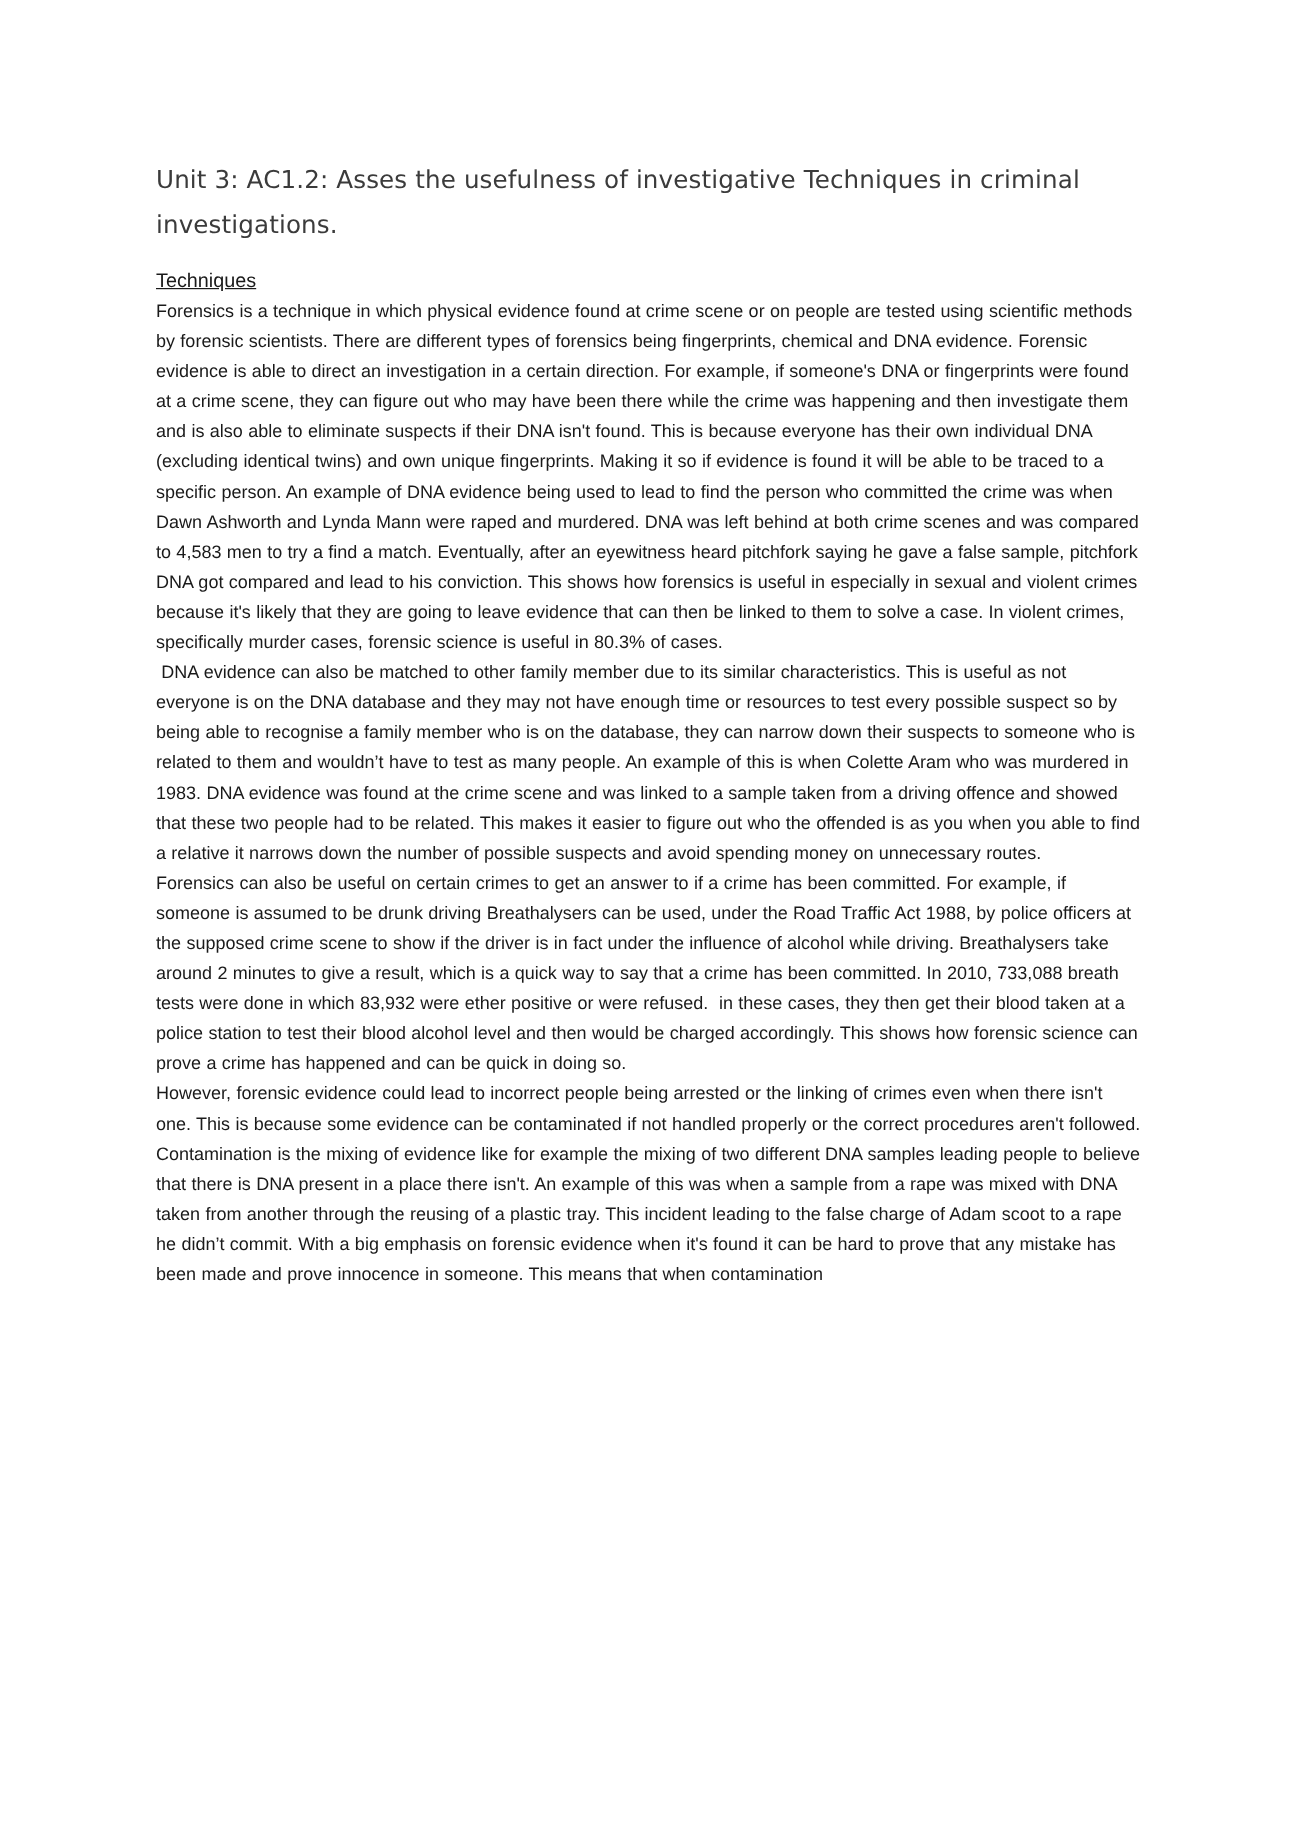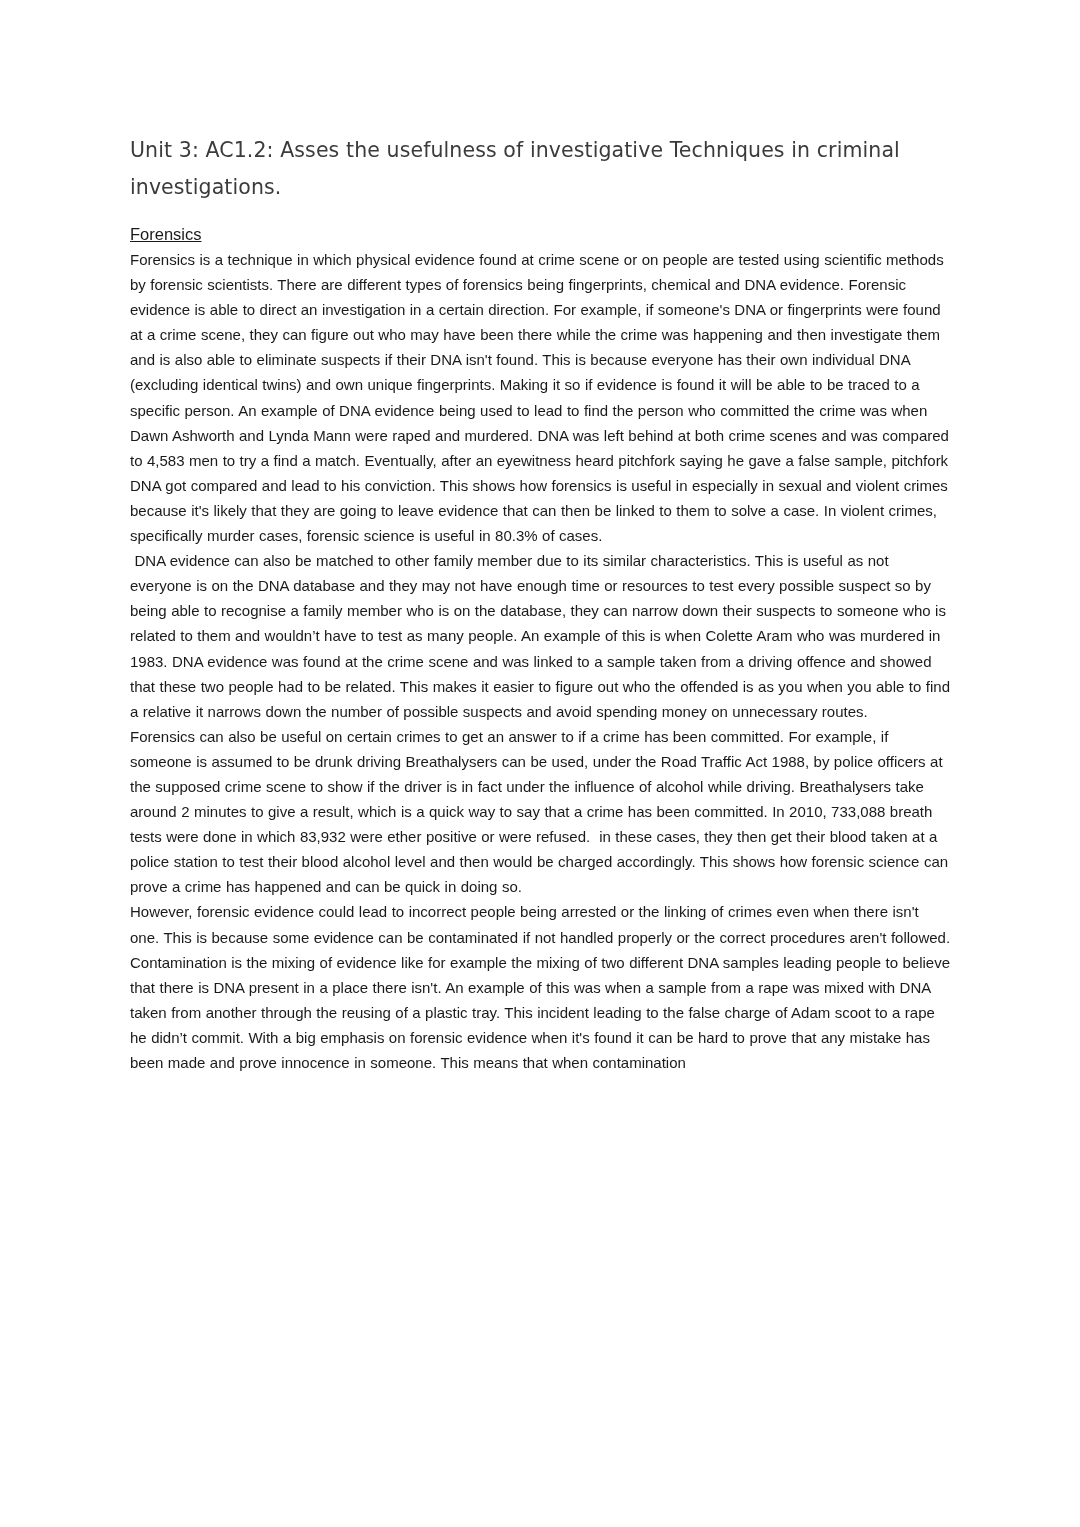--- a/index.html
+++ b/index.html
@@ -48,21 +48,21 @@
     word-spacing: 0.3px;
   }
 </style>
 </head>
 <body>
 
 <div class="page">
   <div class="content">
     <h1 class="doc-title">Unit 3: AC1.2: Asses the usefulness of investigative Techniques in criminal investigations.</h1>
 
-    <h2 class="section-heading">Forensics</h2>
+    <h2 class="section-heading">Techniques</h2>
 
     <p class="body-paragraph">Forensics is a technique in which physical evidence found at crime scene or on people are tested using scientific methods by forensic scientists. There are different types of forensics being fingerprints, chemical and DNA evidence. Forensic evidence is able to direct an investigation in a certain direction. For example, if someone's DNA or fingerprints were found at a crime scene, they can figure out who may have been there while the crime was happening and then investigate them and is also able to eliminate suspects if their DNA isn't found. This is because everyone has their own individual DNA (excluding identical twins) and own unique fingerprints. Making it so if evidence is found it will be able to be traced to a specific person. An example of DNA evidence being used to lead to find the person who committed the crime was when Dawn Ashworth and Lynda Mann were raped and murdered. DNA was left behind at both crime scenes and was compared to 4,583 men to try a find a match. Eventually, after an eyewitness heard pitchfork saying he gave a false sample, pitchfork DNA got compared and lead to his conviction. This shows how forensics is useful in especially in sexual and violent crimes because it's likely that they are going to leave evidence that can then be linked to them to solve a case. In violent crimes, specifically murder cases, forensic science is useful in 80.3% of cases.</p>
 
     <p class="body-paragraph"> DNA evidence can also be matched to other family member due to its similar characteristics. This is useful as not everyone is on the DNA database and they may not have enough time or resources to test every possible suspect so by being able to recognise a family member who is on the database, they can narrow down their suspects to someone who is related to them and wouldn’t have to test as many people. An example of this is when Colette Aram who was murdered in 1983. DNA evidence was found at the crime scene and was linked to a sample taken from a driving offence and showed that these two people had to be related. This makes it easier to figure out who the offended is as you when you able to find a relative it narrows down the number of possible suspects and avoid spending money on unnecessary routes.</p>
 
     <p class="body-paragraph">Forensics can also be useful on certain crimes to get an answer to if a crime has been committed. For example, if someone is assumed to be drunk driving Breathalysers can be used, under the Road Traffic Act 1988, by police officers at the supposed crime scene to show if the driver is in fact under the influence of alcohol while driving. Breathalysers take around 2 minutes to give a result, which is a quick way to say that a crime has been committed. In 2010, 733,088 breath tests were done in which 83,932 were ether positive or were refused.  in these cases, they then get their blood taken at a police station to test their blood alcohol level and then would be charged accordingly. This shows how forensic science can prove a crime has happened and can be quick in doing so.</p>
 
     <p class="body-paragraph">However, forensic evidence could lead to incorrect people being arrested or the linking of crimes even when there isn't one. This is because some evidence can be contaminated if not handled properly or the correct procedures aren't followed. Contamination is the mixing of evidence like for example the mixing of two different DNA samples leading people to believe that there is DNA present in a place there isn't. An example of this was when a sample from a rape was mixed with DNA taken from another through the reusing of a plastic tray. This incident leading to the false charge of Adam scoot to a rape he didn’t commit. With a big emphasis on forensic evidence when it's found it can be hard to prove that any mistake has been made and prove innocence in someone. This means that when contamination</p>
   </div>
 </div>

